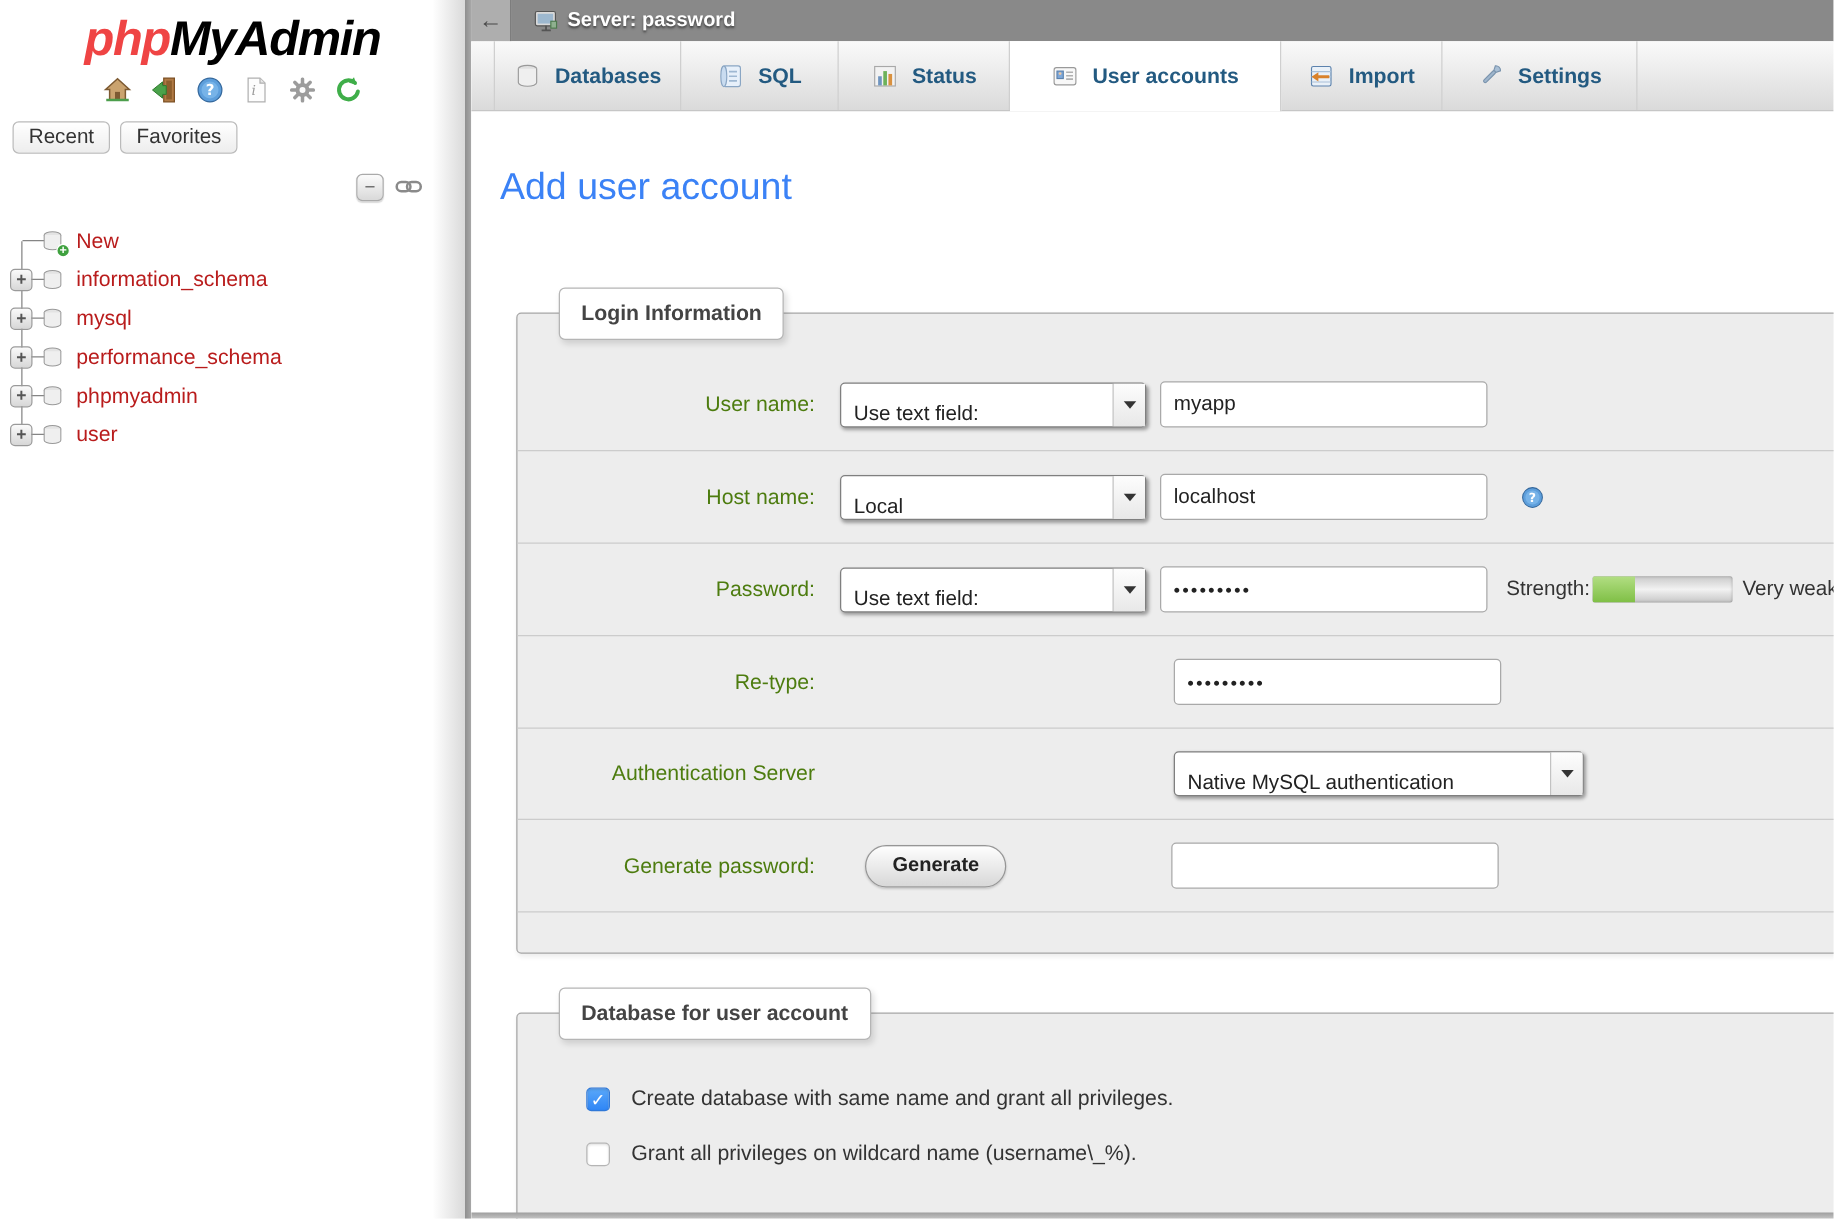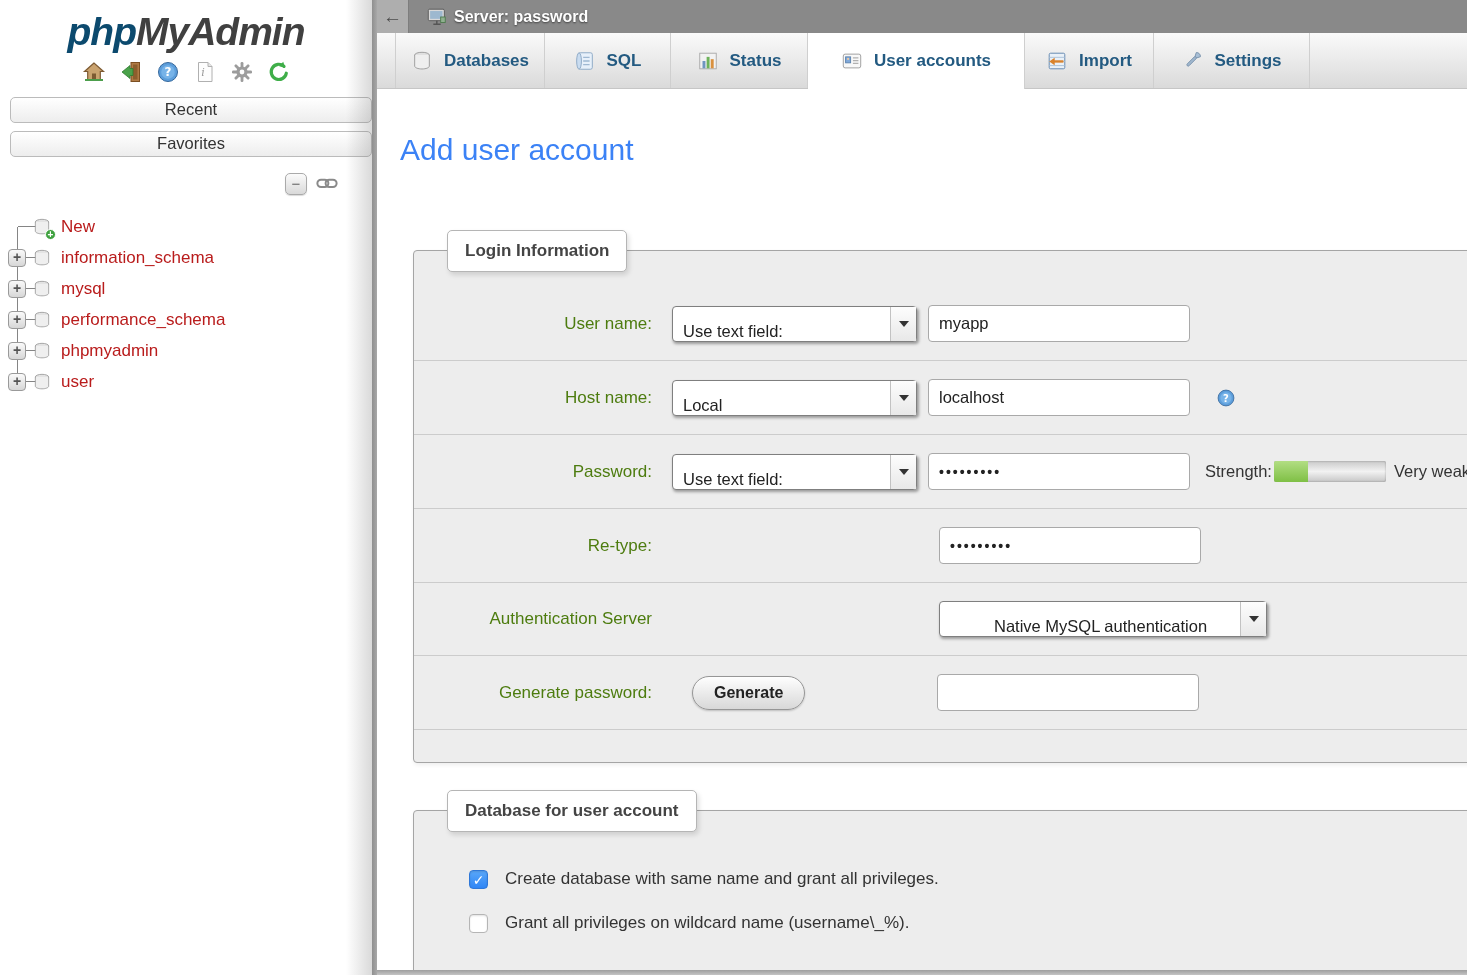--- a/index.html
+++ b/index.html
@@ -9,28 +9,28 @@
 
   
   .sidebar { position:absolute; left:0; top:0; width:372px; height:100%; background:#fff; }
   .sidebar::after { content:""; position:absolute; right:0; top:0; bottom:0; width:26px;
     background:linear-gradient(to right, rgba(120,120,120,0), rgba(120,120,120,0.28)); pointer-events:none; }
   .side-divider { position:absolute; left:372px; top:0; width:5px; height:100%;
     background:linear-gradient(to right,#8f8f8f,#a8a8a8); cursor:col-resize; }
 
   .logo { text-align:center; padding-top:10px; font-size:39px; font-weight:bold; font-style:italic;
     letter-spacing:-1px; cursor:pointer; }
-  .logo .lp { color:#0c4a6e; }
-  .logo .lm { color:#404040; }
+  .logo .lp { color:#ef4444; }
+  .logo .lm { color:#000000; }
 
   .side-icons { display:flex; justify-content:center; align-items:center; gap:13px; margin-top:6px; }
   .side-icons .ico { width:24px; height:24px; display:inline-flex; cursor:pointer; }
   .side-icons svg { width:24px; height:24px; }
 
-  .side-btns { margin:13px 0 0 10px; display:flex; gap:8px;flex-direction:column; }
+  .side-btns { margin:13px 0 0 10px; display:flex; gap:8px; }
   .side-btn { font-size:16.5px; color:#333; background:linear-gradient(#ffffff,#ededed);
     border:1px solid #bbb; border-radius:5px; padding:2px 12px 3px; cursor:pointer;
     font-family:inherit; }
 
   .collapse-row { display:flex; justify-content:flex-end; align-items:center; gap:9px; margin:16px 34px 0 0; }
   .sq-btn { width:22px; height:22px; border:1px solid #aaa; border-radius:5px; color:#666;
     background:linear-gradient(#fbfbfb,#d9d9d9); font-size:15px; line-height:19px; text-align:center;
     cursor:pointer; box-shadow:0 1px 1px rgba(0,0,0,.15); }
   .link-ico { width:22px; height:16px; cursor:pointer; }
 
@@ -384,21 +384,21 @@
 
         <div class="form-row">
           <span class="row-label">Re-type:</span>
           <span class="col-spacer"></span>
           <input class="txt-input pwd" value="•••••••••" style="">
         </div>
 
         <div class="form-row">
           <span class="row-label">Authentication Server</span>
           <span class="col-spacer"></span>
-          <div class="mac-select wide" style="margin-left:11px;padding-left:44px;">
+          <div class="mac-select wide" style="margin-left:11px;">
             <span class="sel-text">Native MySQL authentication</span>
             <span class="sel-btn">
                 <span class="sel-arrow"></span>
               </span>
           </div>
         </div>
 
         <div class="form-row">
           <span class="row-label">Generate password:</span>
           <button class="gen-btn">Generate</button>

